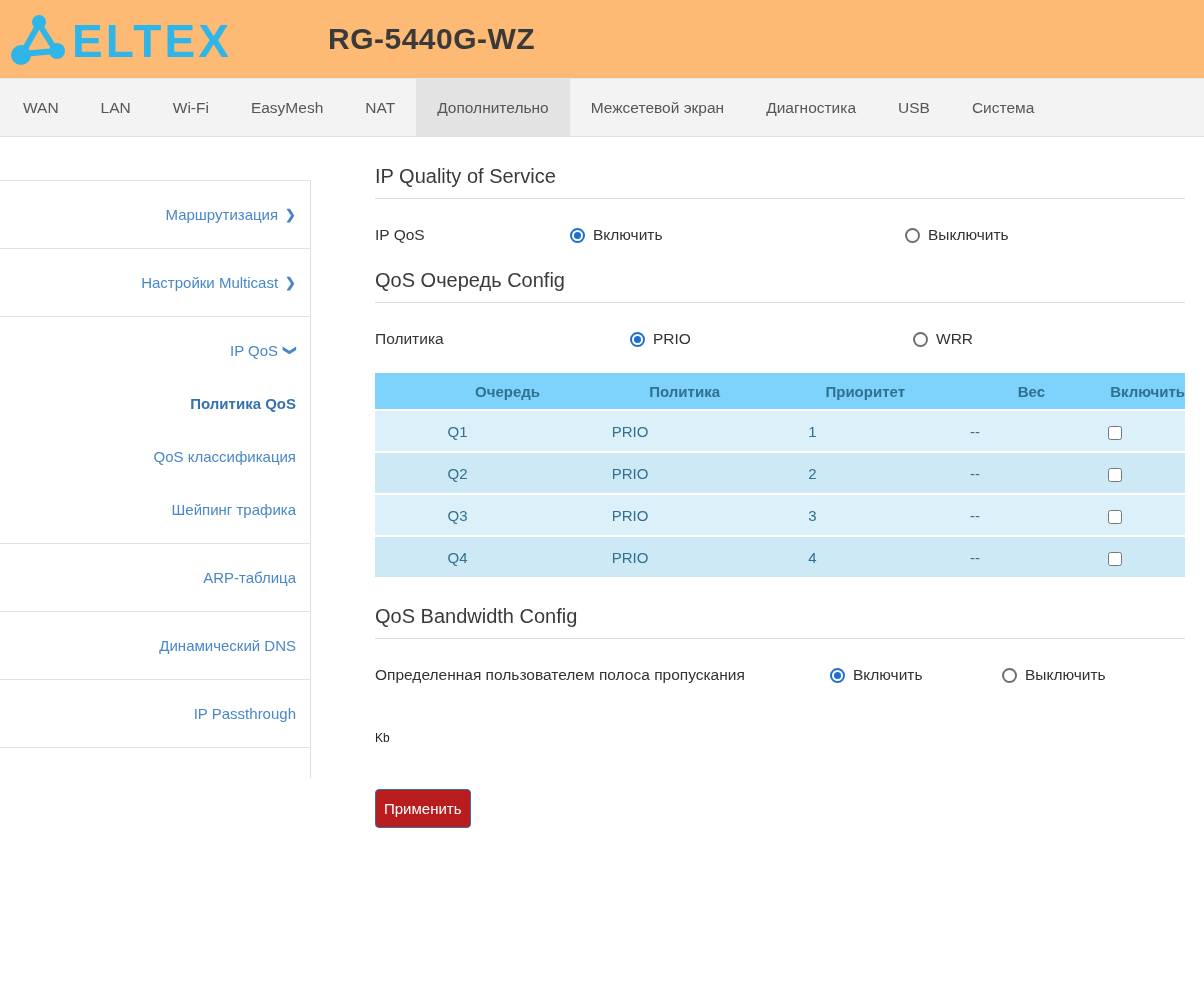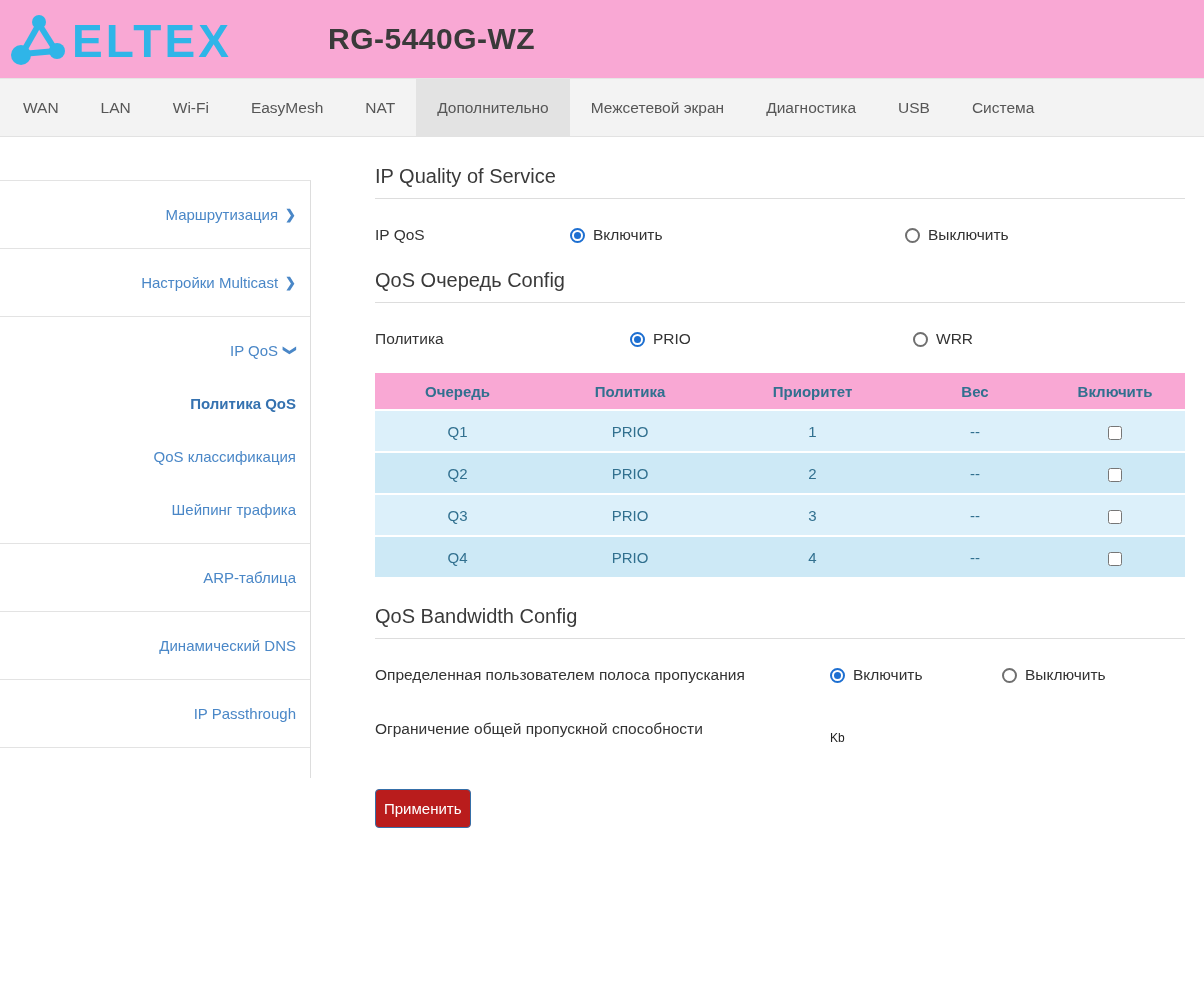--- a/index.html
+++ b/index.html
@@ -9,21 +9,21 @@
     font-family: "Liberation Sans", sans-serif;
     color: #333;
     overflow: hidden;
   }
 
   
   .header {
     height: 78px;
     display: flex;
     align-items: center;
-    background: #f9a8d4;
+    background: #fdba74;
     padding-left: 8px;
   }
   .logo { display: block; }
   .device-title {
     font-size: 30px;
     font-weight: bold;
     color: #3a3a3a;
     margin-left: 78px;
     letter-spacing: 0.5px;
   }
@@ -128,25 +128,25 @@
   .radio-opt span.txt { margin-left: 8px; color: #333; }
 
   
   table.qos {
     width: 810px;
     border-collapse: collapse;
     margin: 8px 0 26px 0;
     font-size: 15px;
   }
   table.qos th {
-    background: #f9a8d4;
+    background: #7dd3fc;
     color: #31708f;
     font-weight: bold;
     height: 37px;
-    text-align: center;
+    text-align: right;
     border-bottom: 2px solid #fff;
   }
   table.qos td {
     height: 42px;
     text-align: center;
     color: #31708f;
     border-bottom: 2px solid #fff;
   }
   table.qos tr.r-light td { background: #dcf0fa; }
   table.qos tr.r-dark  td { background: #cde9f6; }
@@ -346,21 +346,20 @@
       <div class="radio-opt opt-172">
         <span class="radio checked"></span>
         <span class="txt">Включить</span>
       </div>
       <div class="radio-opt">
         <span class="radio"></span>
         <span class="txt">Выключить</span>
       </div>
     </div>
     <div class="form-row" style="align-items:center;">
-      <div class="lbl-455">Ограничение общей пропускной способности</div>
       <div class="bw-input-wrap">
         <div class="bw-unit">Kb</div>
       </div>
     </div>
 
     <button class="apply-btn">Применить</button>
 
   </div>
 </div>
 

